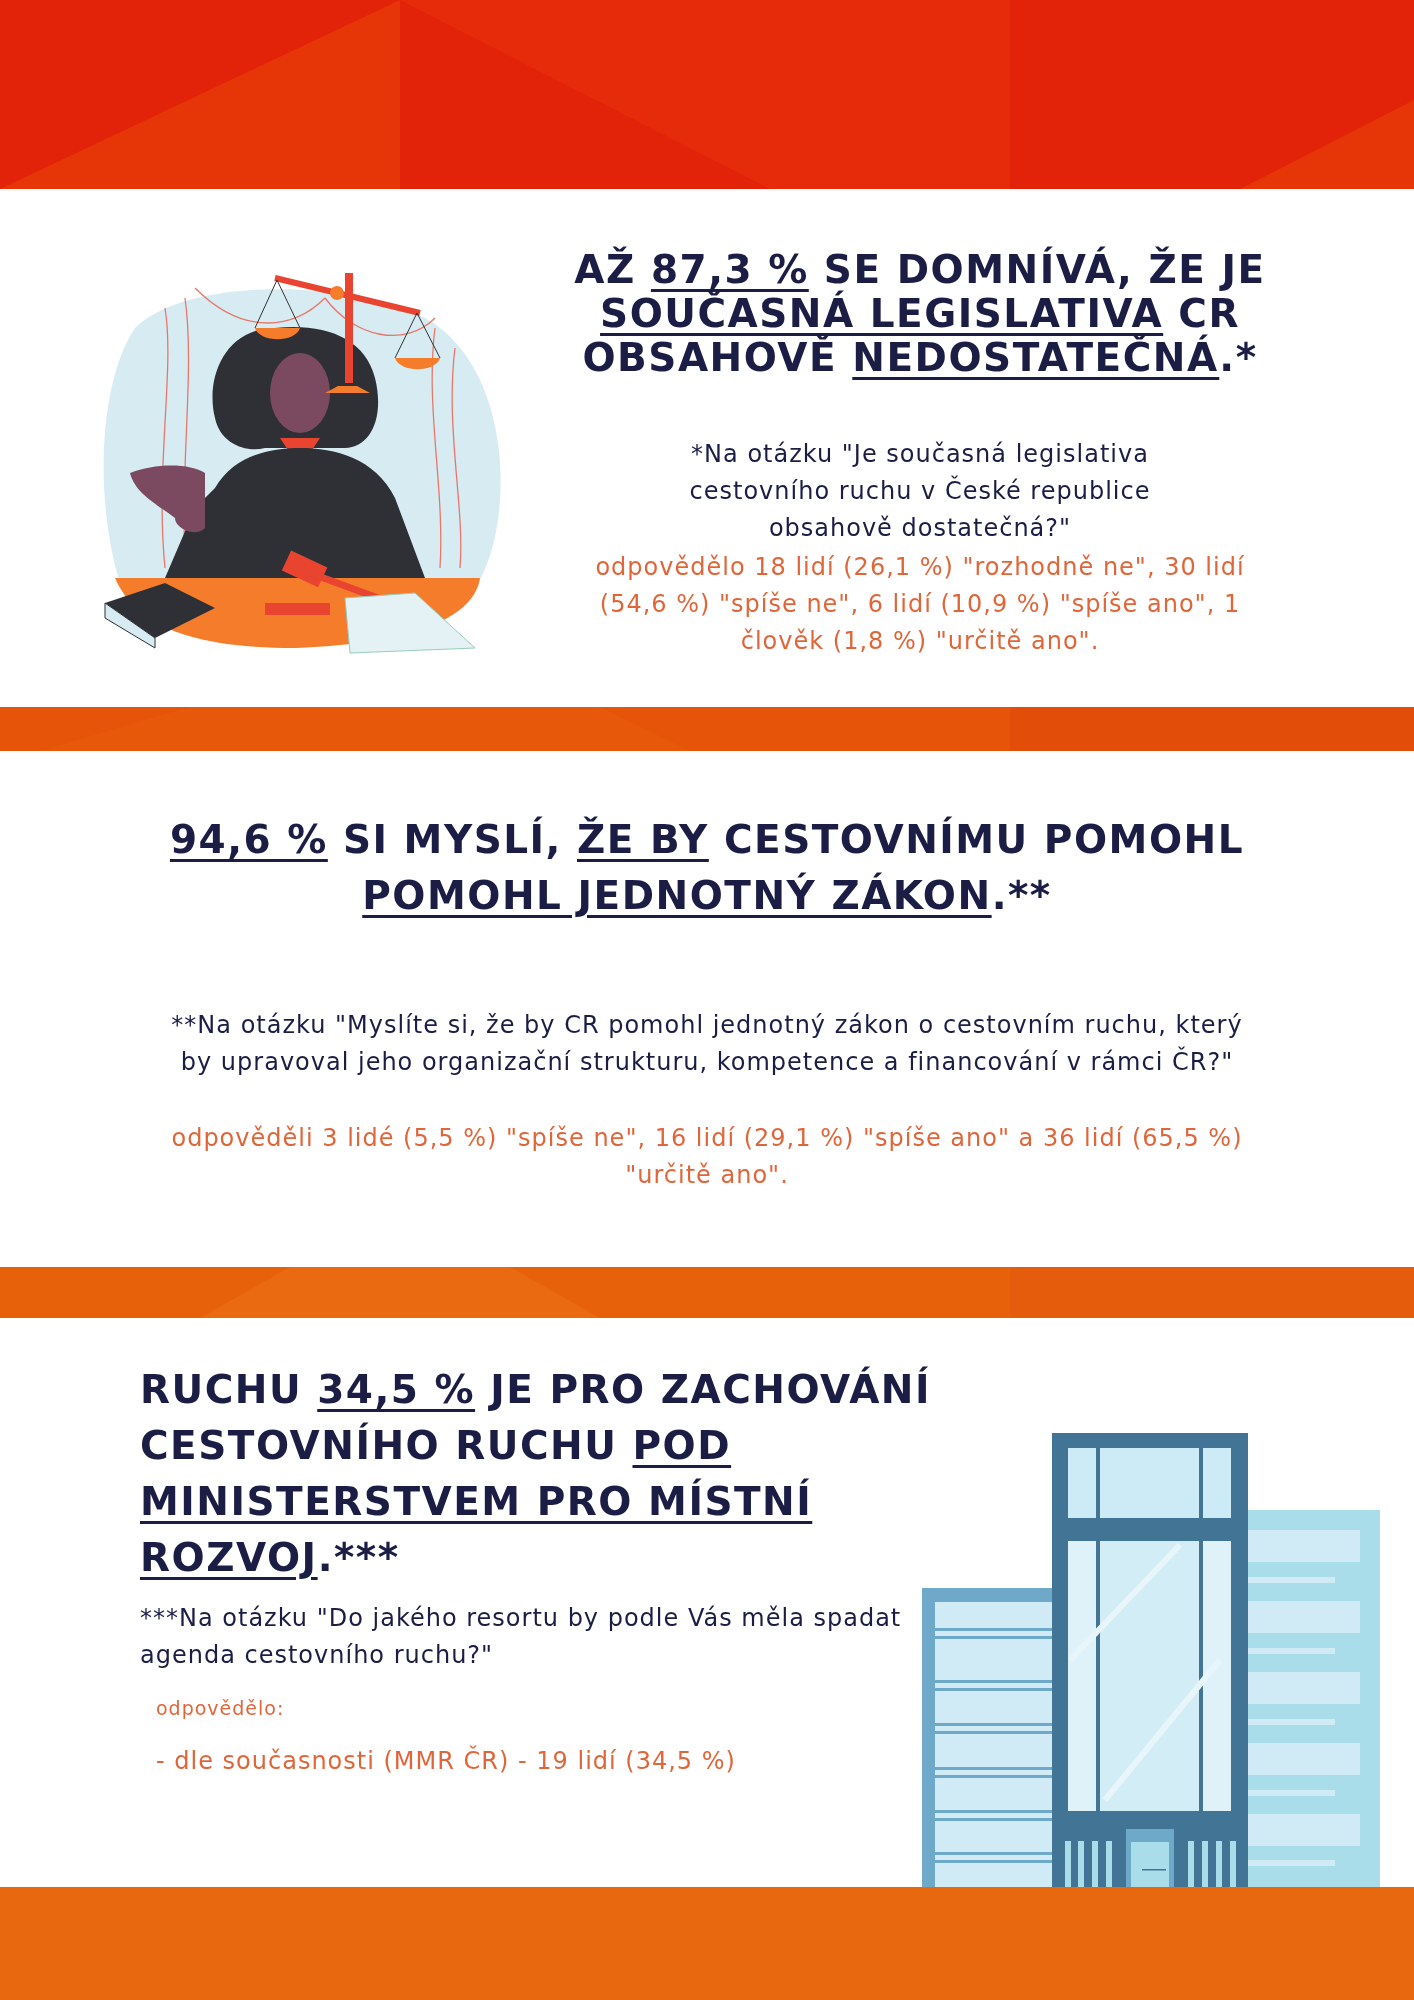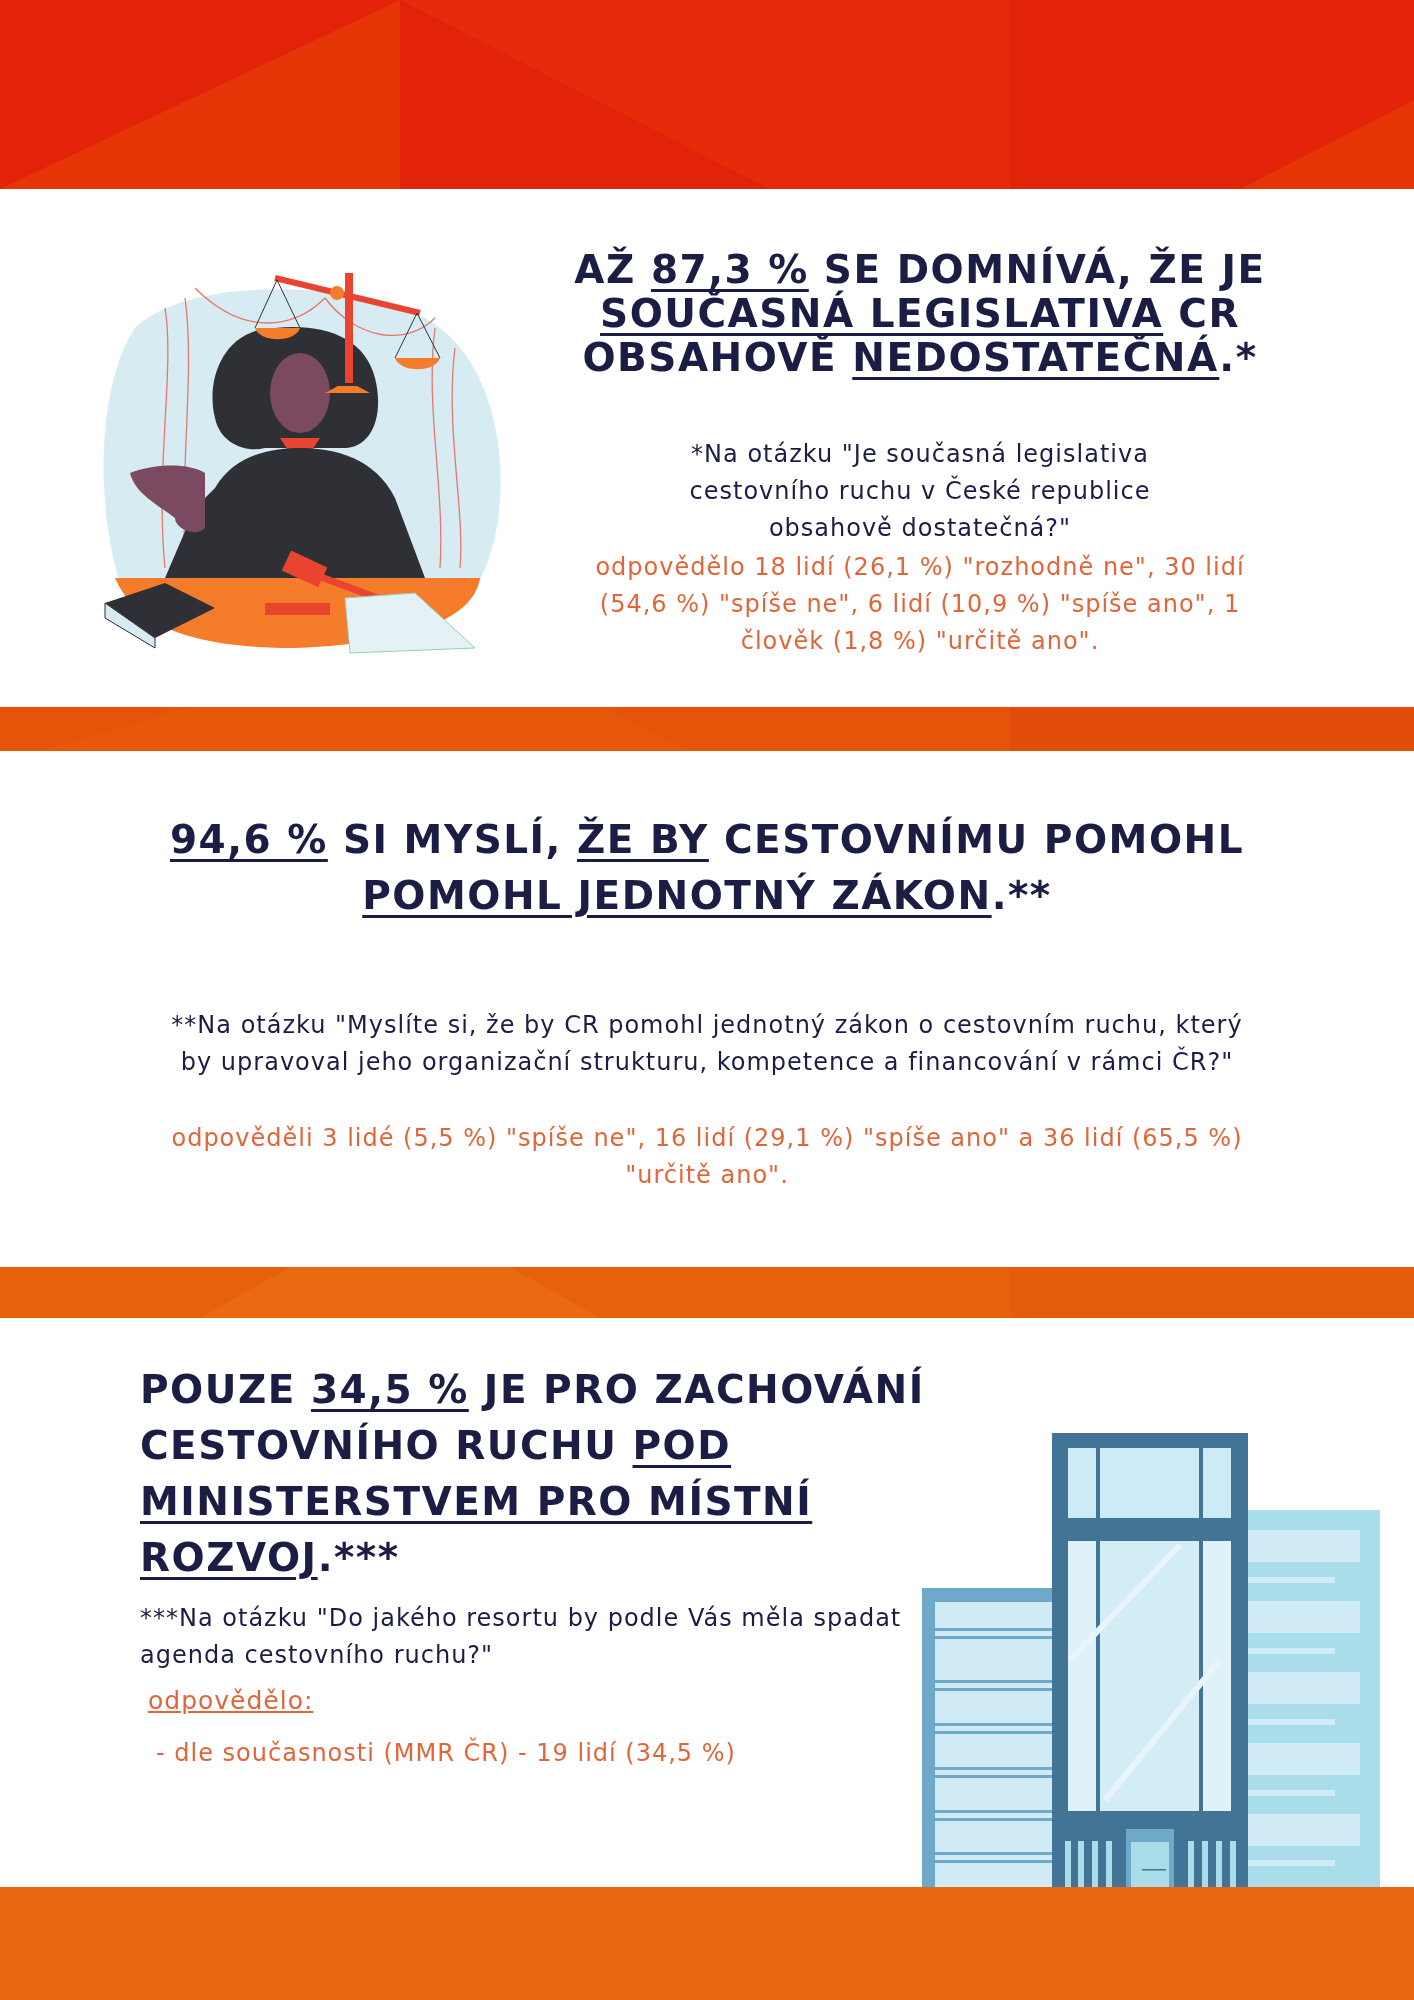--- a/index.html
+++ b/index.html
@@ -87,26 +87,26 @@
 
 <div class="band" style="top:1267px;height:51px;">
   <svg width="1414" height="51" viewBox="0 0 1414 51">
     <rect width="1414" height="51" fill="#e7610b"></rect>
     <polygon points="200,51 290,0 510,0 600,51" fill="#e96a10"></polygon>
     <rect x="1010" width="404" height="51" fill="#e55c0c"></rect>
   </svg>
 </div>
 
 <h2 class="heading" style="left:140px;top:1362px;width:830px;font-size:39px;line-height:56px;">
-  <span>POUZE </span><u>34,5 %</u><span> JE PRO ZACHOVÁNÍ CESTOVNÍHO RUCHU </span><u>POD MINISTERSTVEM PRO MÍSTNÍ ROZVOJ</u><span>.***</span>
+  <span>RUCHU </span><u>34,5 %</u><span> JE PRO ZACHOVÁNÍ CESTOVNÍHO RUCHU </span><u>POD MINISTERSTVEM PRO MÍSTNÍ ROZVOJ</u><span>.***</span>
 </h2>
 
 <div style="position:absolute;left:140px;top:1600px;width:780px;">
   <p class="q" style="margin:0;font-size:24px;line-height:37px;letter-spacing:1px;">***Na otázku "Do jakého resortu by podle Vás měla spadat agenda cestovního ruchu?"</p>
-  <p class="a" style="margin:8px;font-size:25px;line-height:37px;letter-spacing:1px;text-decoration:underline;">odpovědělo:</p>
+  <p class="a" style="margin:16px;font-size:19px;line-height:37px;letter-spacing:1px;">odpovědělo:</p>
   <p class="a" style="margin:16px;font-size:24px;line-height:37px;letter-spacing:1px;">- dle současnosti (MMR ČR) - 19 lidí (34,5 %)</p>
 </div>
 
 <div style="position:absolute;left:920px;top:1420px;width:460px;height:467px;">
   <svg width="460" height="467" viewBox="0 0 460 467">
 
     <rect x="2" y="168" width="132" height="299" fill="#6fa9c9"></rect>
     <rect x="15" y="182" width="119" height="285" fill="#d0eaf6"></rect>
     <g fill="#6fa9c9">
       <rect x="15" y="208" width="119" height="3"></rect>

